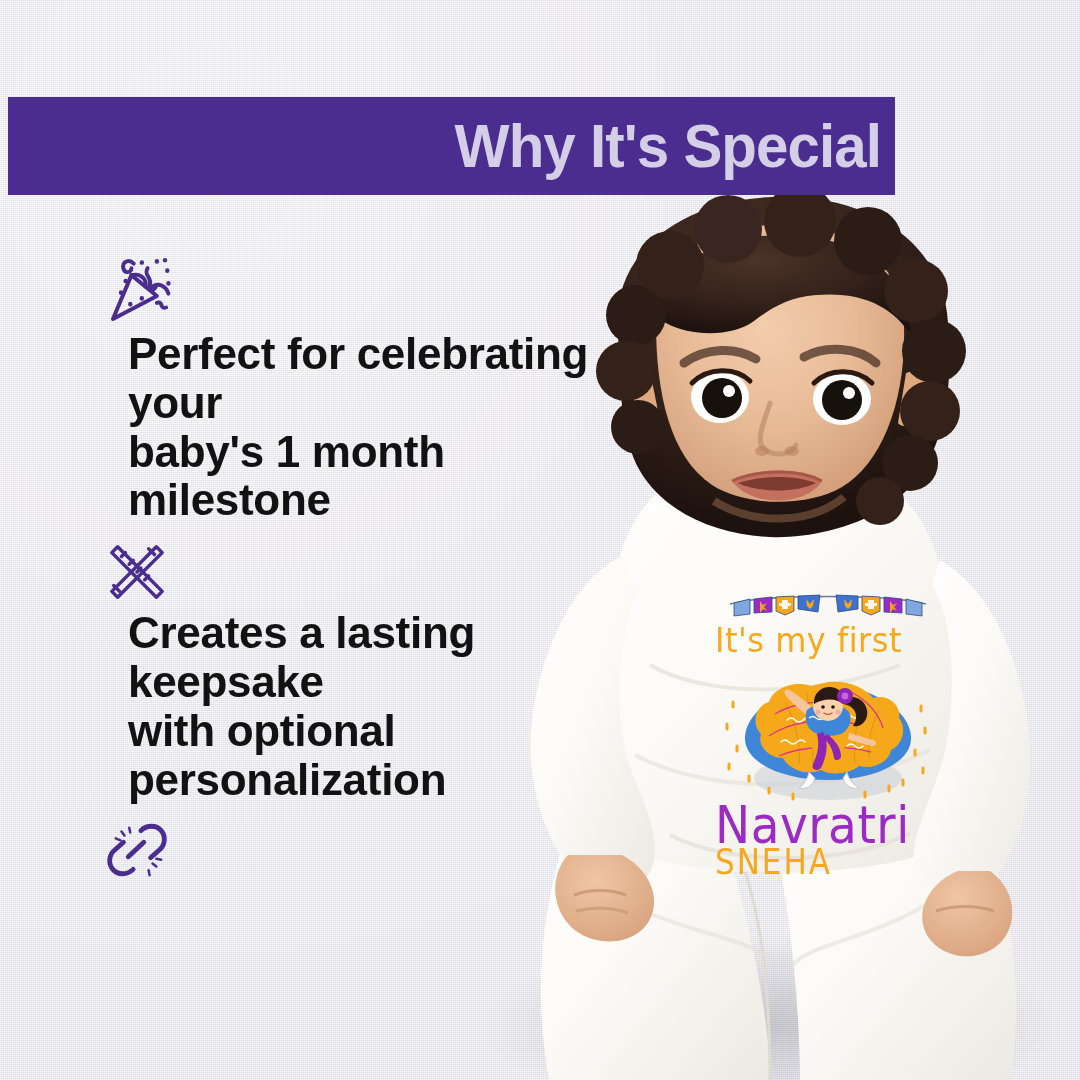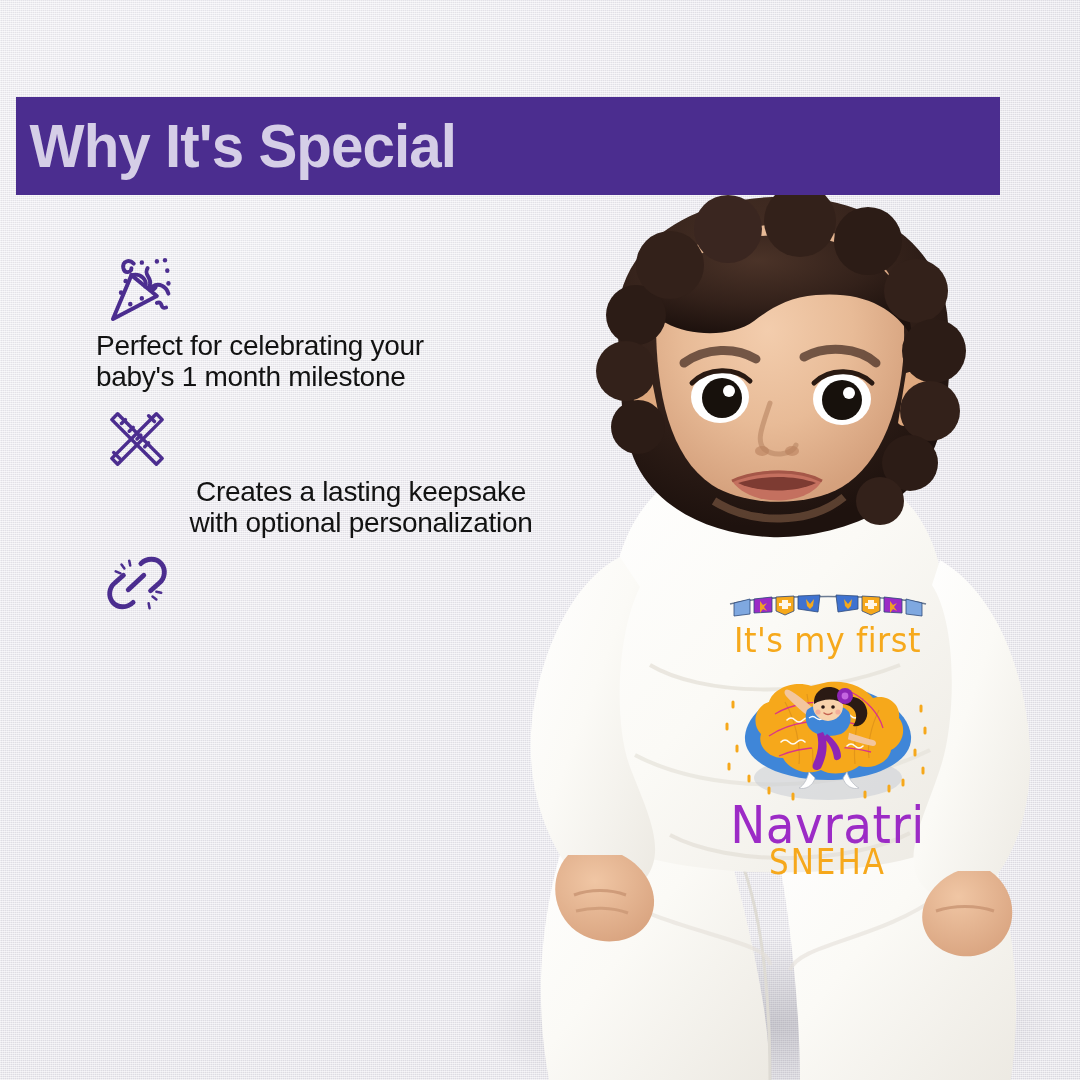--- a/index.html
+++ b/index.html
@@ -18,23 +18,23 @@
   
   #noise{
     position:absolute;inset:0;
     background-image:
       repeating-linear-gradient(0deg, rgba(255,255,255,.55) 0 1px, rgba(160,158,170,.10) 1px 2px),
       repeating-linear-gradient(90deg, rgba(255,255,255,.45) 0 1px, rgba(150,148,165,.09) 1px 2px);
     opacity:.85;pointer-events:none;
   }
   
   #header-band{
-    position:absolute;left:16px;top:97px;width:984px;height:98px;
+    position:absolute;left:8px;top:97px;width:887px;height:98px;
     background:#4b2d8f;
-    display:flex;align-items:center;justify-content:flex-start;
+    display:flex;align-items:center;justify-content:flex-end;
     z-index:6;
   }
   #header-title{
     color:#d5cee7;
     font-size:62px;
     font-weight:bold;
     letter-spacing:-1px;
     line-height:1;
     white-space:nowrap;
     transform:scaleX(.94);
@@ -45,44 +45,45 @@
   }
   .feature{
     margin-bottom:11px;
   }
   .feature-icon{
     display:block;width:74px;height:74px;margin-left:10px;margin-bottom:2px;
   }
   .feature-icon svg{display:block;width:100%;height:100%;}
   .feature-text{
     color:#121212;
-    font-weight:normal;
-    font-size:28px;
+    font-weight:bold;
+    font-size:44px;
     line-height:1.11;
     letter-spacing:-.3px;
     white-space:pre-line;
+    margin-left:32px;
   }
   .f1 .feature-icon{margin-bottom:4px;}
   .f2 .feature-icon{width:62px;height:62px;margin-bottom:6px;}
   .f3 .feature-icon{width:62px;height:62px;margin-bottom:6px;}
   .f4 .feature-icon{width:70px;height:70px;margin-bottom:6px;}
   .f1{margin-bottom:16px;}
-  .f2{margin-bottom:14px;text-align:center;}
+  .f2{margin-bottom:14px;}
   .f3{margin-bottom:16px;}
 
   
   #baby-photo{
     position:absolute;left:470px;top:195px;width:620px;height:890px;z-index:4;
   }
   #baby-photo svg{display:block;width:100%;height:100%;}
 
   
   #print{
     position:absolute;left:715px;top:592px;width:225px;height:320px;z-index:5;
-    text-align:center;
+    text-align:left;
   }
   #bunting{width:200px;height:34px;display:block;margin:0 auto 0;}
   .print-line-1{
     color:#f6a91c;font-size:32px;line-height:1;margin-top:-2px;
     font-family:"DejaVu Sans", sans-serif;font-weight:normal;
     letter-spacing:.5px;transform:scaleY(1.06);
   }
   #dancer{width:210px;height:150px;display:block;margin:2px auto 0;}
   .print-line-2{
     color:#9c2bc6;font-size:47px;line-height:.95;margin-top:-4px;

